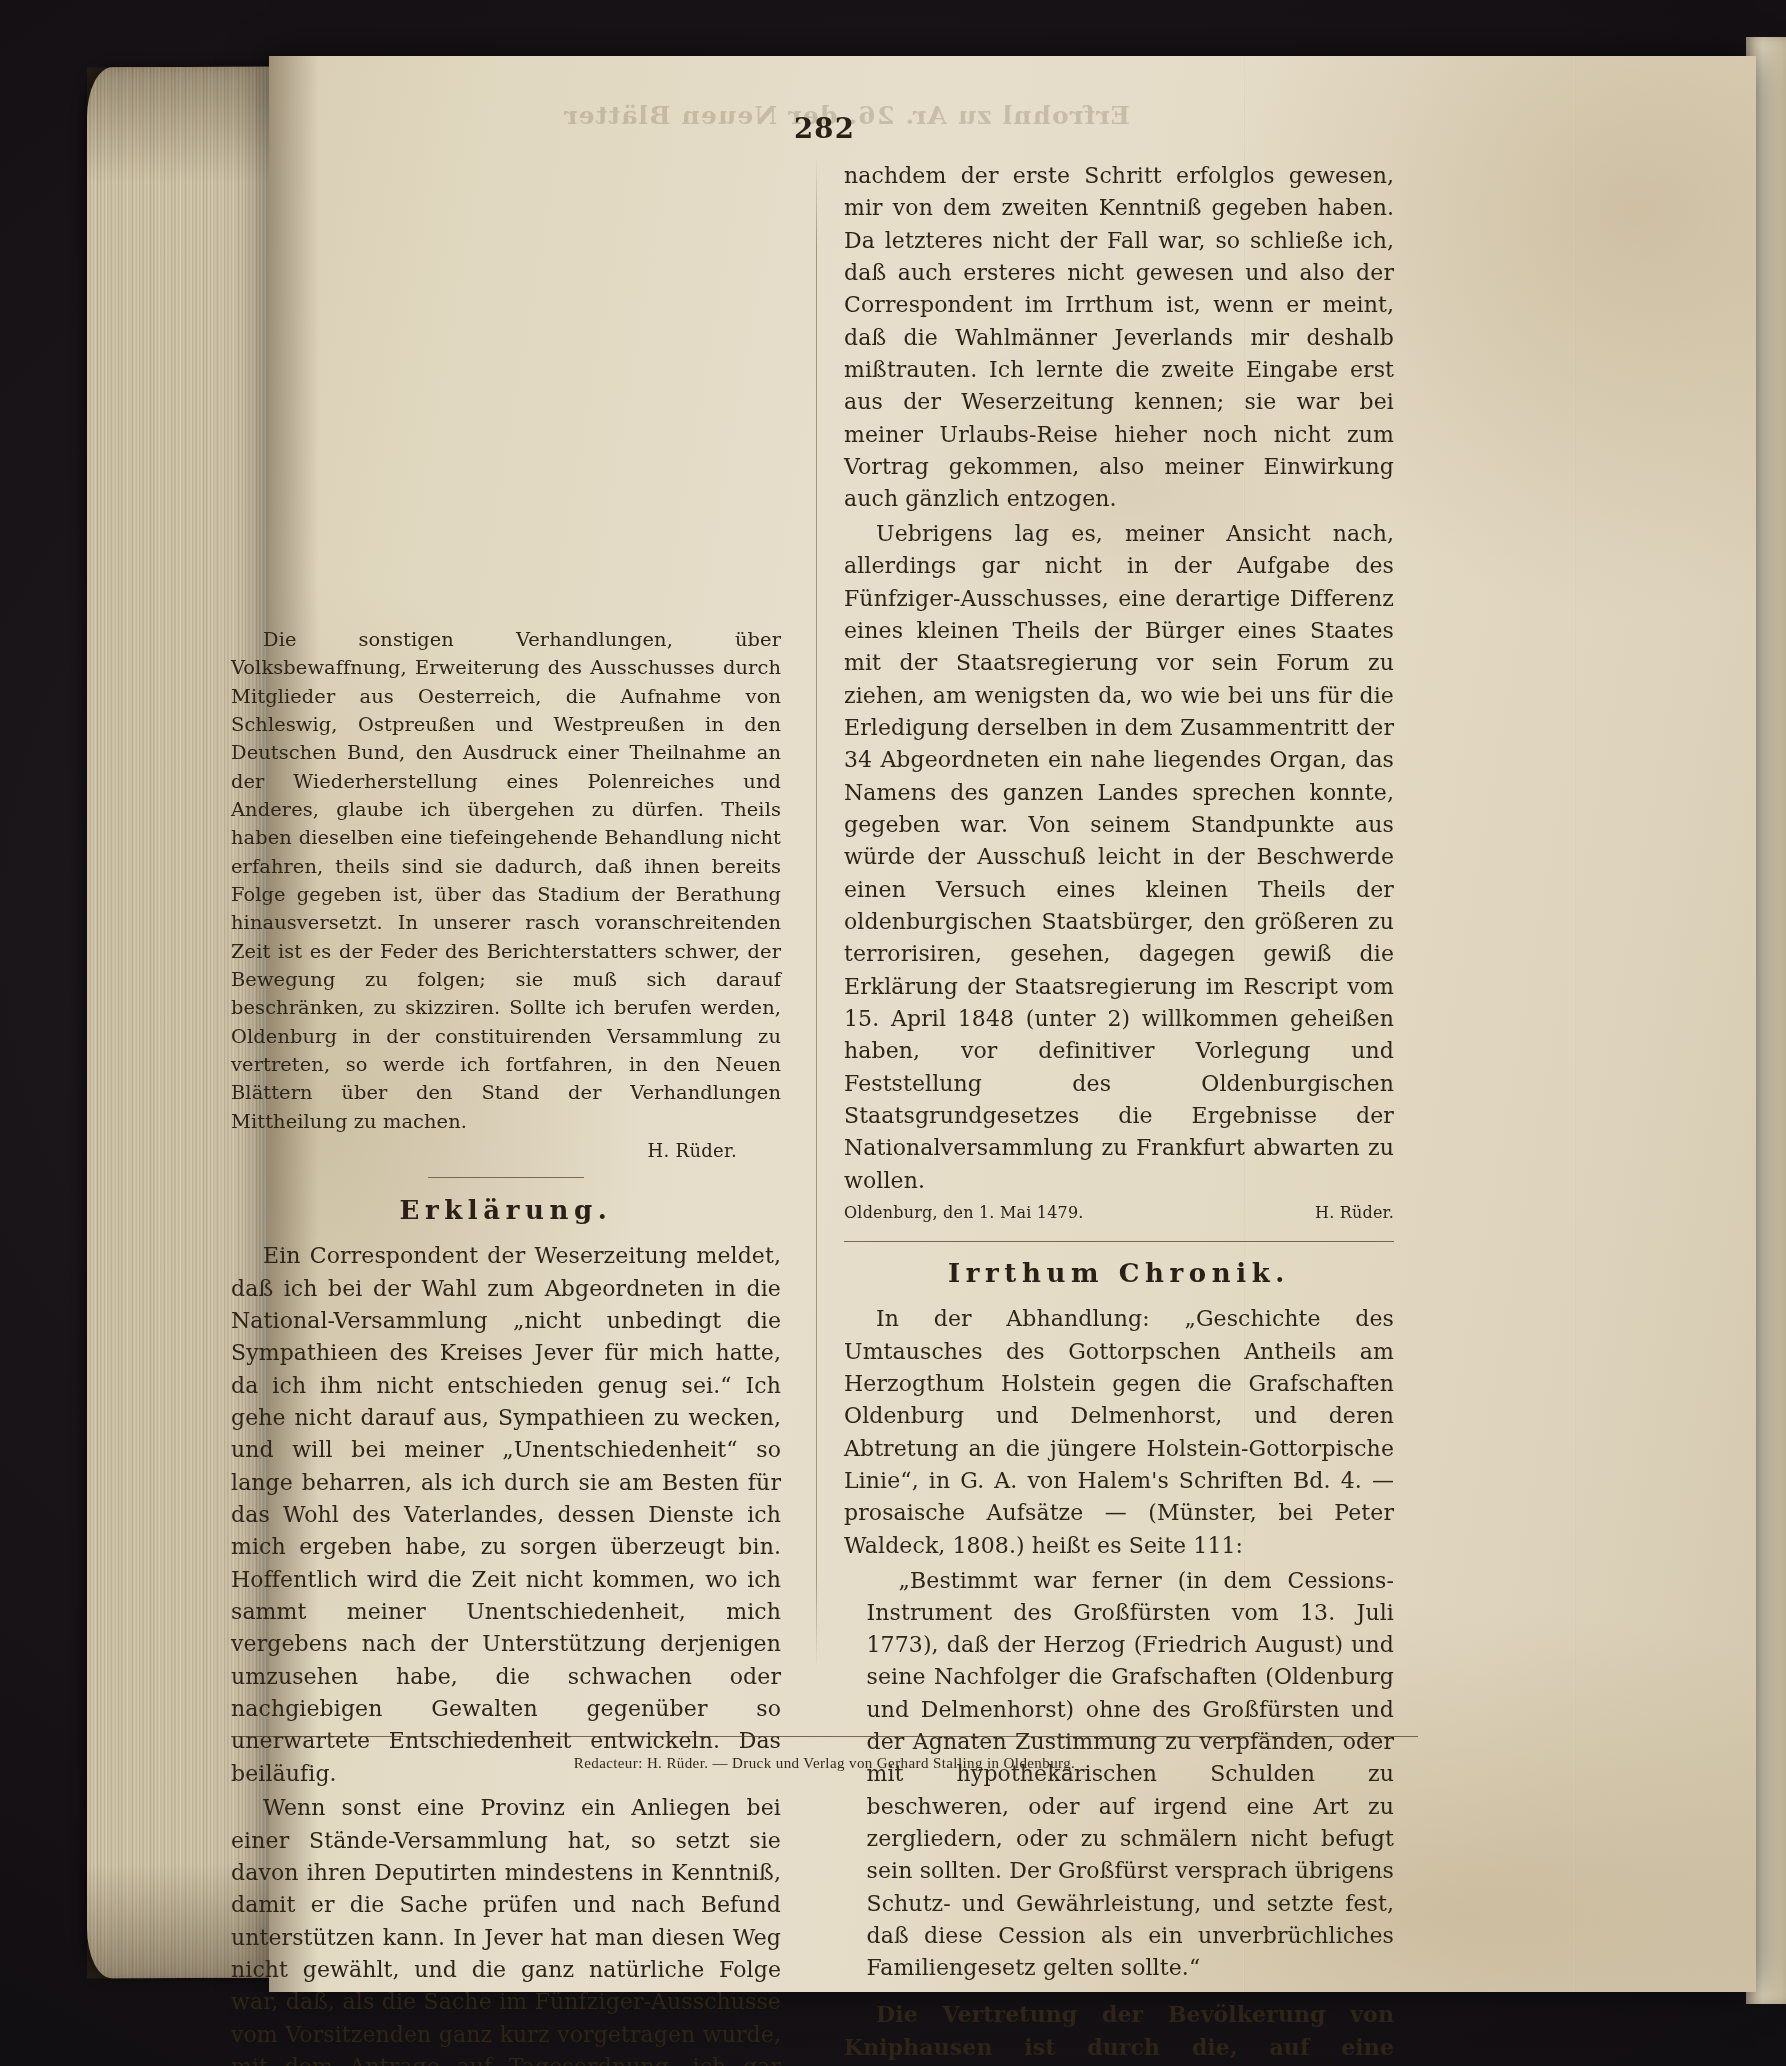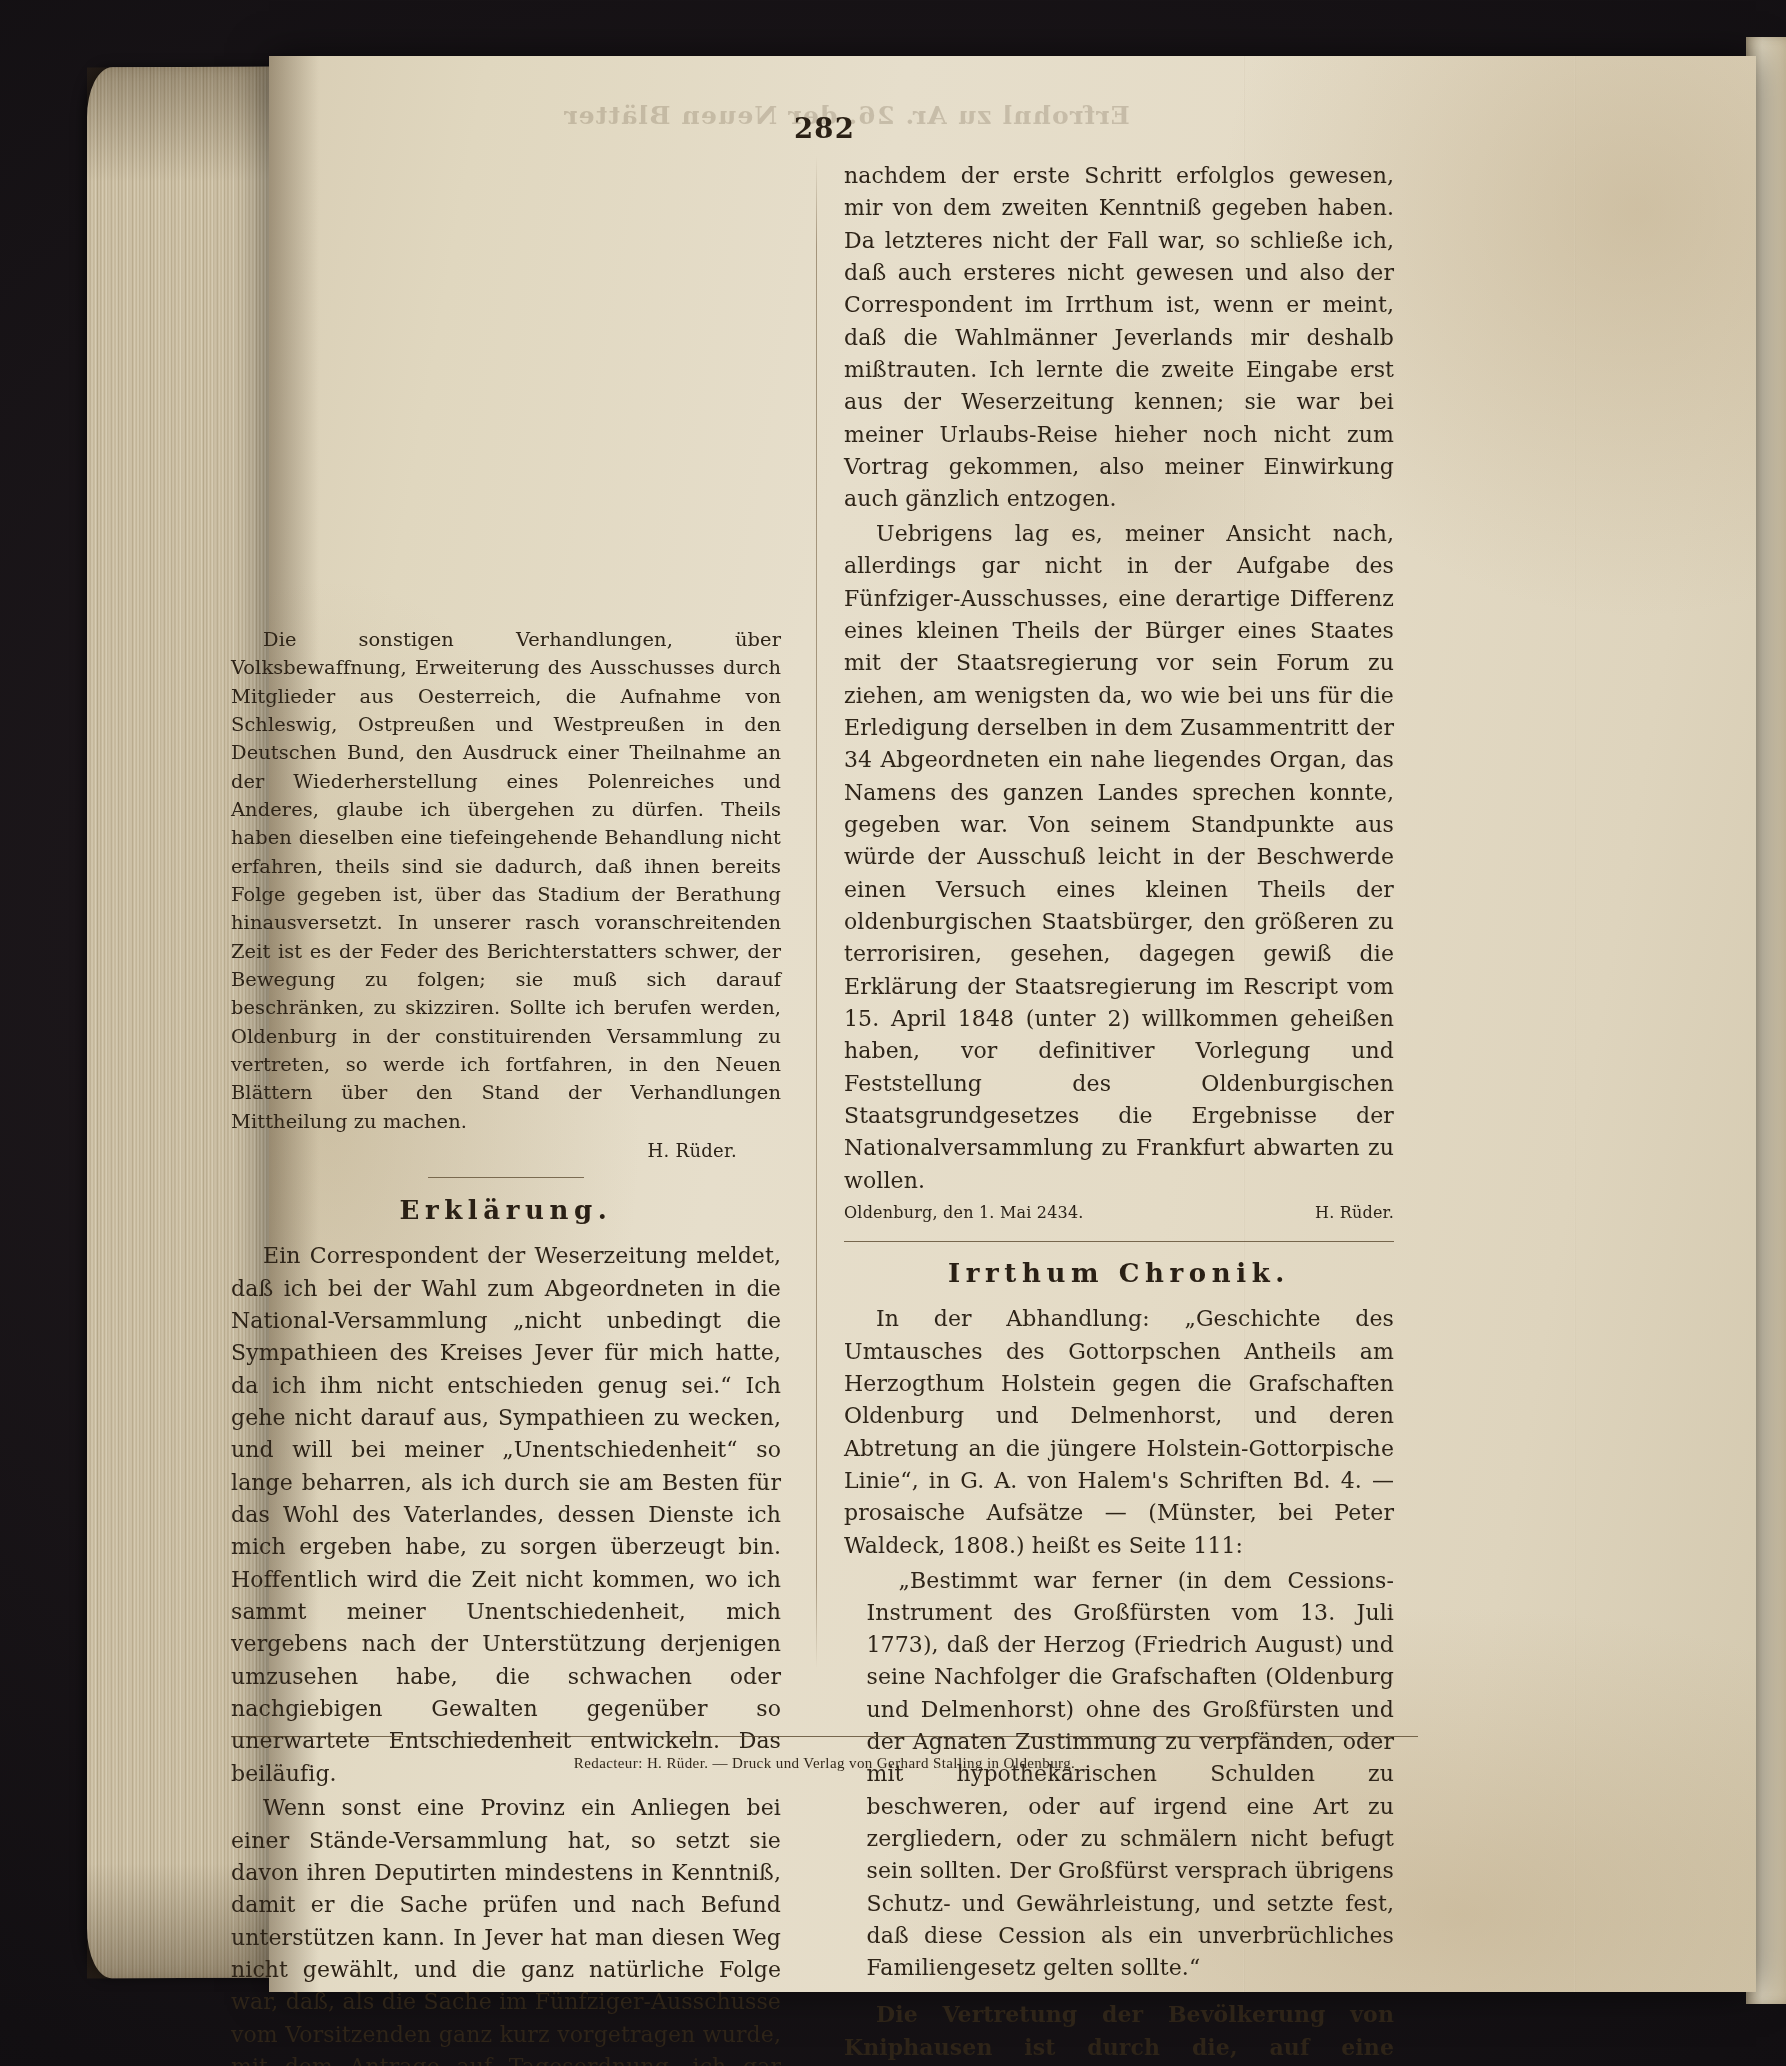--- a/index.html
+++ b/index.html
@@ -272,21 +272,21 @@
         <p>Ein Correspondent der Weserzeitung meldet, daß ich bei der Wahl zum Abgeordneten in die National-Versammlung „nicht unbedingt die Sympathieen des Kreises Jever für mich hatte, da ich ihm nicht entschieden genug sei.“ Ich gehe nicht darauf aus, Sympathieen zu wecken, und will bei meiner „Unentschiedenheit“ so lange beharren, als ich durch sie am Besten für das Wohl des Vaterlandes, dessen Dienste ich mich ergeben habe, zu sorgen überzeugt bin. Hoffentlich wird die Zeit nicht kommen, wo ich sammt meiner Unentschiedenheit, mich vergebens nach der Unterstützung derjenigen umzusehen habe, die schwachen oder nachgiebigen Gewalten gegenüber so unerwartete Entschiedenheit entwickeln. Das beiläufig.</p>
         <p>Wenn sonst eine Provinz ein Anliegen bei einer Stände-Versammlung hat, so setzt sie davon ihren Deputirten mindestens in Kenntniß, damit er die Sache prüfen und nach Befund unterstützen kann. In Jever hat man diesen Weg nicht gewählt, und die ganz natürliche Folge war, daß, als die Sache im Fünfziger-Ausschusse vom Vorsitzenden ganz kurz vorgetragen wurde, mit dem Antrage auf Tagesordnung, ich gar nicht in der Lage war, gründlich nachzuweisen, daß dieser Antrag nicht geeignet sei, die Sache vor eine Commission zu verweisen sei oder dergleichen. — Hätte man in Jever auf meine Unterstützung irgend einen Werth gelegt, so würde man wenigstens,</p>
       </div>
 
       <div class="col right">
 
         <p class="noindent">nachdem der erste Schritt erfolglos gewesen, mir von dem zweiten Kenntniß gegeben haben. Da letzteres nicht der Fall war, so schließe ich, daß auch ersteres nicht gewesen und also der Correspondent im Irrthum ist, wenn er meint, daß die Wahlmänner Jeverlands mir deshalb mißtrauten. Ich lernte die zweite Eingabe erst aus der Weserzeitung kennen; sie war bei meiner Urlaubs-Reise hieher noch nicht zum Vortrag gekommen, also meiner Einwirkung auch gänzlich entzogen.</p>
         <p>Uebrigens lag es, meiner Ansicht nach, allerdings gar nicht in der Aufgabe des Fünfziger-Ausschusses, eine derartige Differenz eines kleinen Theils der Bürger eines Staates mit der Staatsregierung vor sein Forum zu ziehen, am wenigsten da, wo wie bei uns für die Erledigung derselben in dem Zusammentritt der 34 Abgeordneten ein nahe liegendes Organ, das Namens des ganzen Landes sprechen konnte, gegeben war. Von seinem Standpunkte aus würde der Ausschuß leicht in der Beschwerde einen Versuch eines kleinen Theils der oldenburgischen Staatsbürger, den größeren zu terrorisiren, gesehen, dagegen gewiß die Erklärung der Staatsregierung im Rescript vom 15. April 1848 (unter 2) willkommen geheißen haben, vor definitiver Vorlegung und Feststellung des Oldenburgischen Staatsgrundgesetzes die Ergebnisse der Nationalversammlung zu Frankfurt abwarten zu wollen.</p>
 
         <div class="dateline">
-          <span>Oldenburg, den 1. Mai 2434.</span>
+          <span>Oldenburg, den 1. Mai 1479.</span>
           <span>H. Rüder.</span>
         </div>
 
         <div class="rule-wide"></div>
 
         <h2 class="head">Irrthum Chronik.</h2>
 
         <p>In der Abhandlung: „Geschichte des Umtausches des Gottorpschen Antheils am Herzogthum Holstein gegen die Grafschaften Oldenburg und Delmenhorst, und deren Abtretung an die jüngere Holstein-Gottorpische Linie“, in G. A. von Halem's Schriften Bd. 4. — prosaische Aufsätze — (Münster, bei Peter Waldeck, 1808.) heißt es Seite 111:</p>
         <p style="margin-left:22.5px;">„Bestimmt war ferner (in dem Cessions-Instrument des Großfürsten vom 13. Juli 1773), daß der Herzog (Friedrich August) und seine Nachfolger die Grafschaften (Oldenburg und Delmenhorst) ohne des Großfürsten und der Agnaten Zustimmung zu verpfänden, oder mit hypothekarischen Schulden zu beschweren, oder auf irgend eine Art zu zergliedern, oder zu schmälern nicht befugt sein sollten. Der Großfürst versprach übrigens Schutz- und Gewährleistung, und setzte fest, daß diese Cession als ein unverbrüchliches Familiengesetz gelten sollte.“</p>
         <p style="margin-top:13.7px;font-weight:bold;" class="spaced-start">Die Vertretung der Bevölkerung von Kniphausen ist durch die, auf eine unrichtige Darstellung des Hrn. von Both in der Bundes-Versammlung gestützte, Erklärung der letzteren nicht unmöglich geworden. Ich habe meine Ansicht über die Sache in den „Jeverländ. Nachrichten“ niedergelegt, worauf ich verweise.</p>

